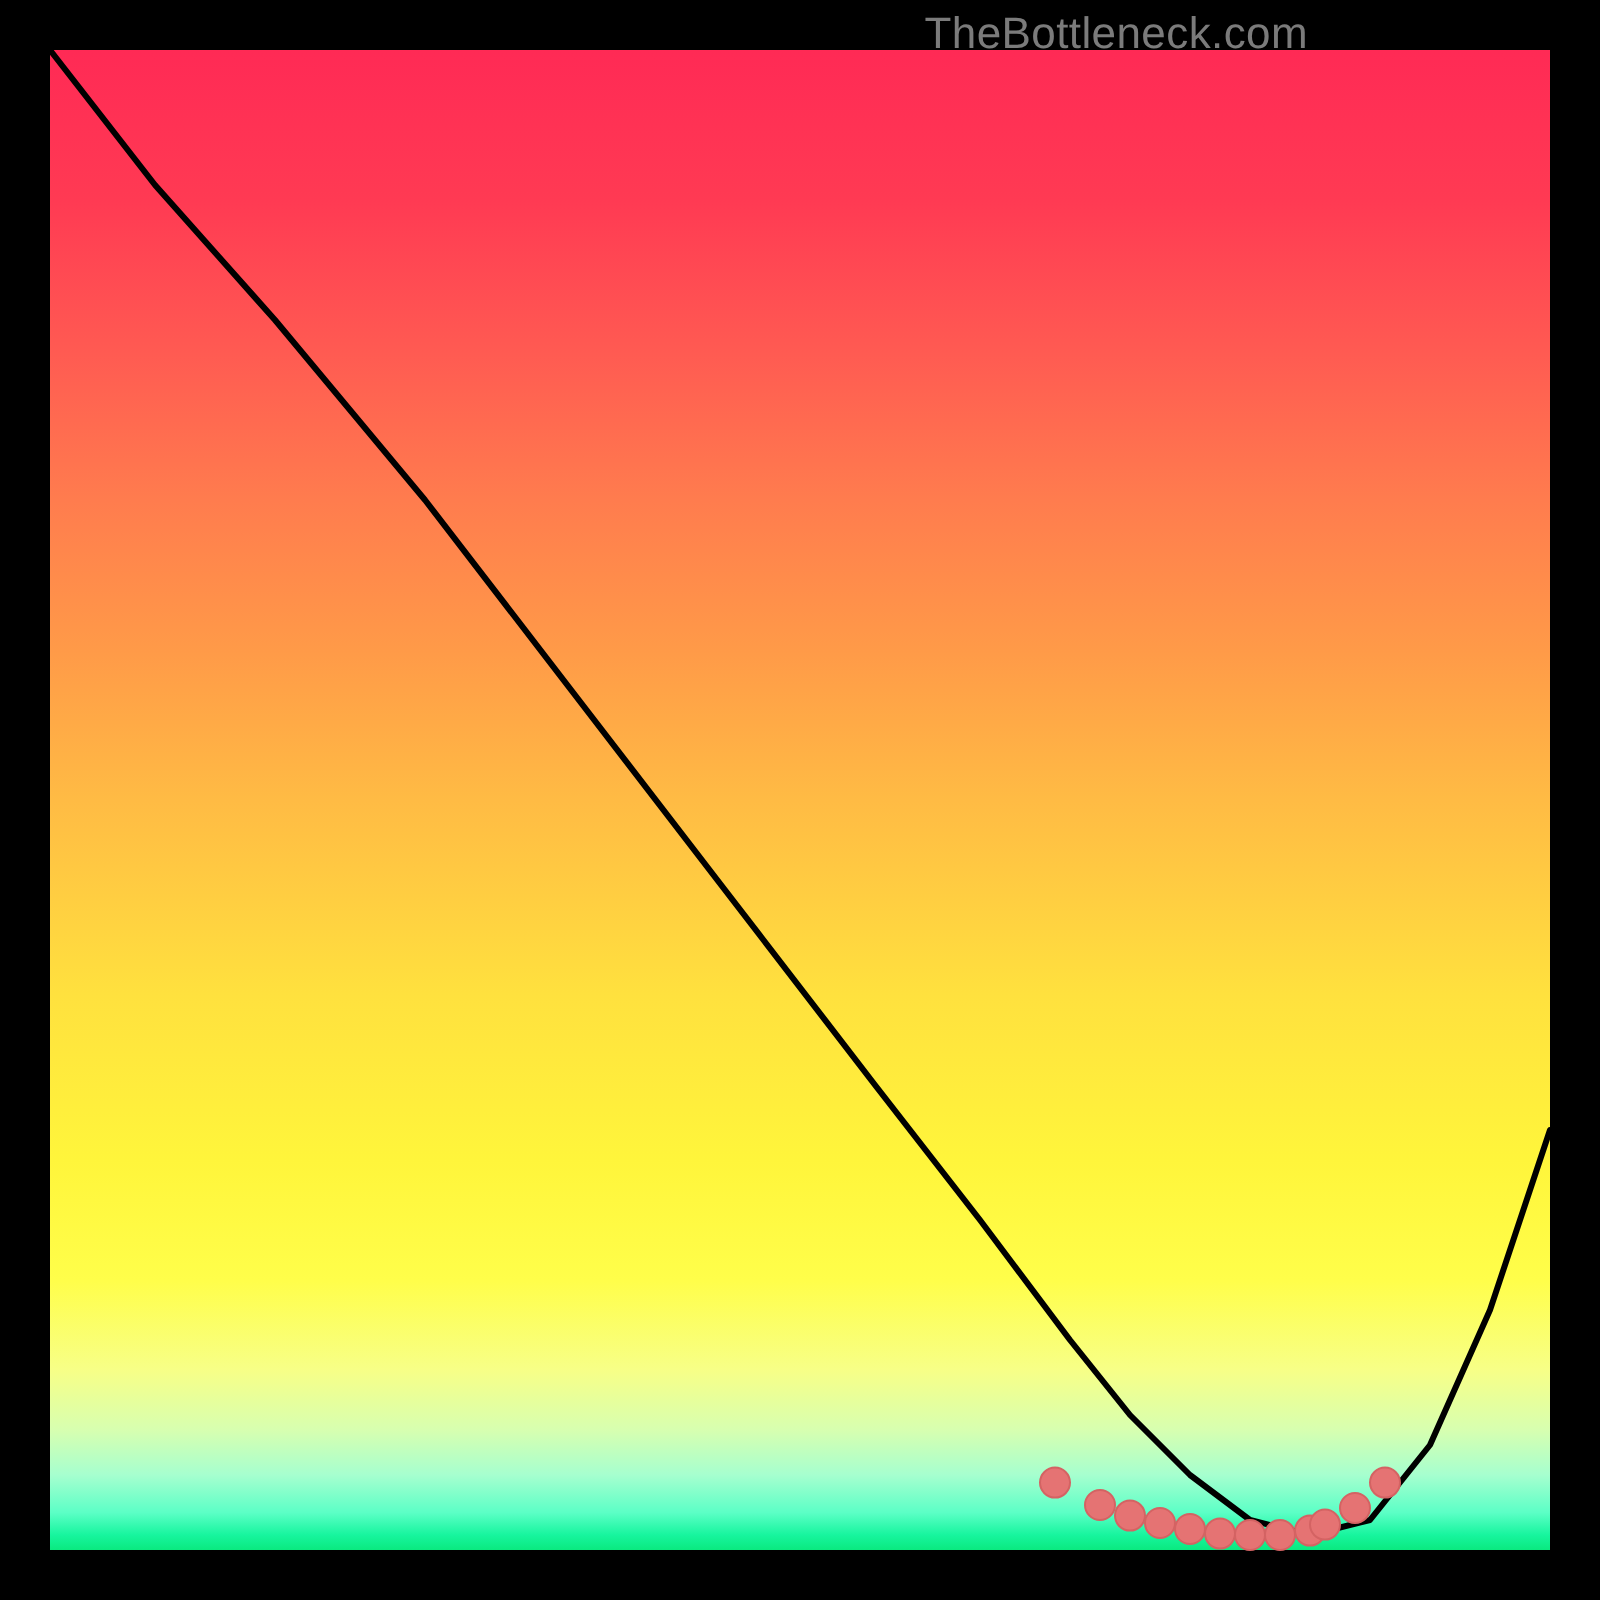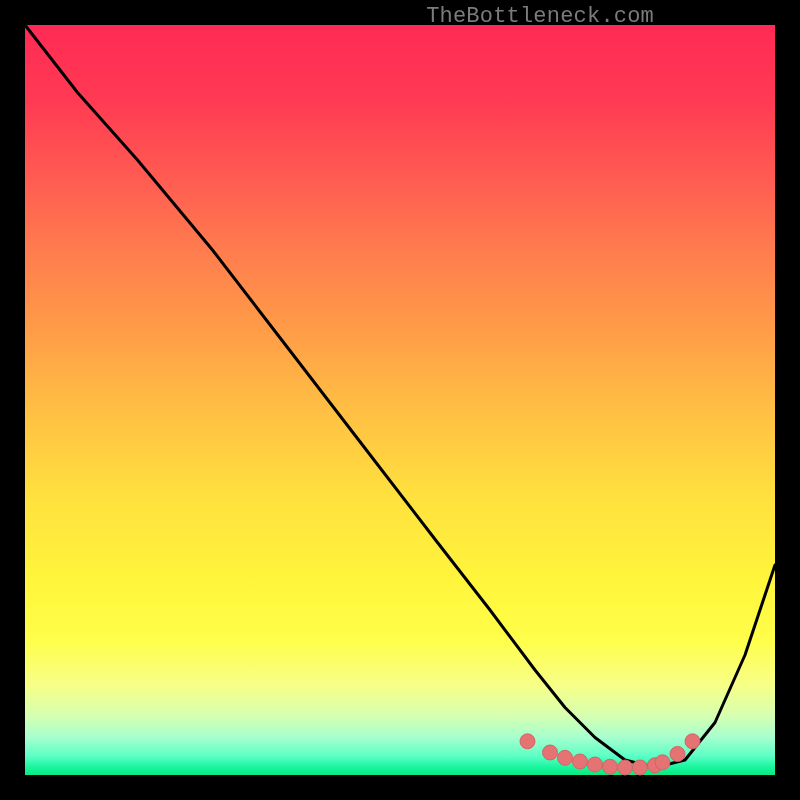--- a/index.html
+++ b/index.html
@@ -11,21 +11,20 @@
     overflow: hidden;
     font-family: Arial, Helvetica, sans-serif;
   }
   .frame {
     position: absolute;
     left: 0;
     top: 0;
     width: 672px;
     height: 800px;
     background: #000;
-    font-family: Liberation Mono, monospace;
   }
   .plot {
     position: absolute;
     left: 25px;
     top: 25px;
     width: 750px;
     height: 750px;
     background: linear-gradient(to bottom,
       #ff2a55 0%,
       #ff3a53 10%,

